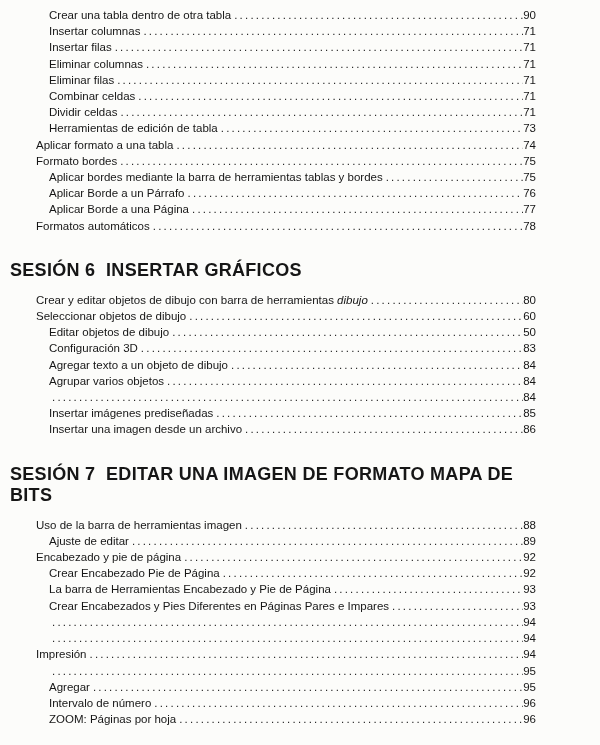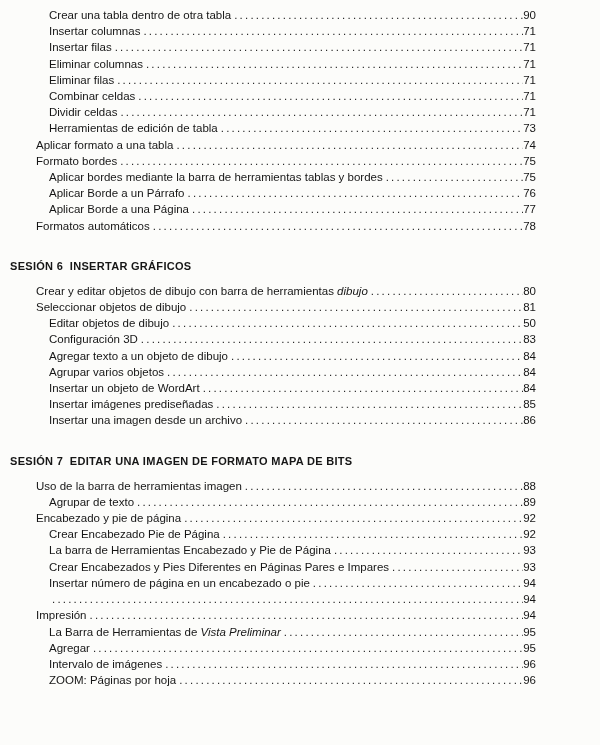--- a/index.html
+++ b/index.html
@@ -26,21 +26,21 @@
     flex:1 1 auto;
     overflow:hidden;
     white-space:nowrap;
     letter-spacing:2.2px;
     padding:0 3px;
     color:#1c1c1c;
   }
   .pageno { flex:0 0 auto; text-align:right; }
   .heading {
     font-weight:bold;
-    font-size:11px;
+    font-size:18px;
     letter-spacing:0.3px;
     margin:26px 0 11px 0;
     white-space:pre-wrap;
   }
 </style>
 </head>
 <body>
 
 <div class="page">
   <div>
@@ -116,21 +116,21 @@
       </div>
       <div class="heading">SESIÓN 6  INSERTAR GRÁFICOS</div>
       <div class="toc-entry indent-0">
         <span class="label">Crear y editar objetos de dibujo con barra de herramientas <em>dibujo</em></span>
         <span class="leader">................................................................................................................................................................................................................................................................................................................................................................................................................</span>
         <span class="pageno">80</span>
       </div>
       <div class="toc-entry indent-0">
         <span class="label">Seleccionar objetos de dibujo</span>
         <span class="leader">................................................................................................................................................................................................................................................................................................................................................................................................................</span>
-        <span class="pageno">81</span>
+        <span class="pageno">60</span>
       </div>
       <div class="toc-entry indent-1">
         <span class="label">Editar objetos de dibujo </span>
         <span class="leader">................................................................................................................................................................................................................................................................................................................................................................................................................</span>
         <span class="pageno">50</span>
       </div>
       <div class="toc-entry indent-1">
         <span class="label">Configuración 3D </span>
         <span class="leader">................................................................................................................................................................................................................................................................................................................................................................................................................</span>
         <span class="pageno">83</span>
@@ -139,42 +139,41 @@
         <span class="label">Agregar texto a un objeto de dibujo </span>
         <span class="leader">................................................................................................................................................................................................................................................................................................................................................................................................................</span>
         <span class="pageno">84</span>
       </div>
       <div class="toc-entry indent-1">
         <span class="label">Agrupar varios objetos </span>
         <span class="leader">................................................................................................................................................................................................................................................................................................................................................................................................................</span>
         <span class="pageno">84</span>
       </div>
       <div class="toc-entry indent-1">
-        <span class="label">Insertar un objeto de WordArt </span>
         <span class="leader">................................................................................................................................................................................................................................................................................................................................................................................................................</span>
         <span class="pageno">84</span>
       </div>
       <div class="toc-entry indent-1">
         <span class="label">Insertar imágenes prediseñadas </span>
         <span class="leader">................................................................................................................................................................................................................................................................................................................................................................................................................</span>
         <span class="pageno">85</span>
       </div>
       <div class="toc-entry indent-1">
         <span class="label">Insertar una imagen desde un archivo </span>
         <span class="leader">................................................................................................................................................................................................................................................................................................................................................................................................................</span>
         <span class="pageno">86</span>
       </div>
       <div class="heading">SESIÓN 7  EDITAR UNA IMAGEN DE FORMATO MAPA DE BITS</div>
       <div class="toc-entry indent-0">
         <span class="label">Uso de la barra de herramientas imagen </span>
         <span class="leader">................................................................................................................................................................................................................................................................................................................................................................................................................</span>
         <span class="pageno">88</span>
       </div>
       <div class="toc-entry indent-1">
-        <span class="label">Agrupar de texto </span>
+        <span class="label">Ajuste de editar </span>
         <span class="leader">................................................................................................................................................................................................................................................................................................................................................................................................................</span>
         <span class="pageno">89</span>
       </div>
       <div class="toc-entry indent-0">
         <span class="label">Encabezado y pie de página</span>
         <span class="leader">................................................................................................................................................................................................................................................................................................................................................................................................................</span>
         <span class="pageno">92</span>
       </div>
       <div class="toc-entry indent-1">
         <span class="label">Crear Encabezado Pie de Página </span>
@@ -185,45 +184,43 @@
         <span class="label">La barra de Herramientas Encabezado y Pie de Página</span>
         <span class="leader">................................................................................................................................................................................................................................................................................................................................................................................................................</span>
         <span class="pageno">93</span>
       </div>
       <div class="toc-entry indent-1">
         <span class="label">Crear Encabezados y Pies Diferentes en Páginas Pares e Impares </span>
         <span class="leader">................................................................................................................................................................................................................................................................................................................................................................................................................</span>
         <span class="pageno">93</span>
       </div>
       <div class="toc-entry indent-1">
-        <span class="label">Insertar número de página en un encabezado o pie </span>
         <span class="leader">................................................................................................................................................................................................................................................................................................................................................................................................................</span>
         <span class="pageno">94</span>
       </div>
       <div class="toc-entry indent-1">
         <span class="leader">................................................................................................................................................................................................................................................................................................................................................................................................................</span>
         <span class="pageno">94</span>
       </div>
       <div class="toc-entry indent-0">
         <span class="label">Impresión </span>
         <span class="leader">................................................................................................................................................................................................................................................................................................................................................................................................................</span>
         <span class="pageno">94</span>
       </div>
       <div class="toc-entry indent-1">
-        <span class="label">La Barra de Herramientas de <em>Vista Preliminar</em></span>
         <span class="leader">................................................................................................................................................................................................................................................................................................................................................................................................................</span>
         <span class="pageno">95</span>
       </div>
       <div class="toc-entry indent-1">
         <span class="label">Agregar </span>
         <span class="leader">................................................................................................................................................................................................................................................................................................................................................................................................................</span>
         <span class="pageno">95</span>
       </div>
       <div class="toc-entry indent-1">
-        <span class="label">Intervalo de imágenes </span>
+        <span class="label">Intervalo de número </span>
         <span class="leader">................................................................................................................................................................................................................................................................................................................................................................................................................</span>
         <span class="pageno">96</span>
       </div>
       <div class="toc-entry indent-1">
         <span class="label">ZOOM: Páginas por hoja </span>
         <span class="leader">................................................................................................................................................................................................................................................................................................................................................................................................................</span>
         <span class="pageno">96</span>
       </div>
     </div>
 </div>

